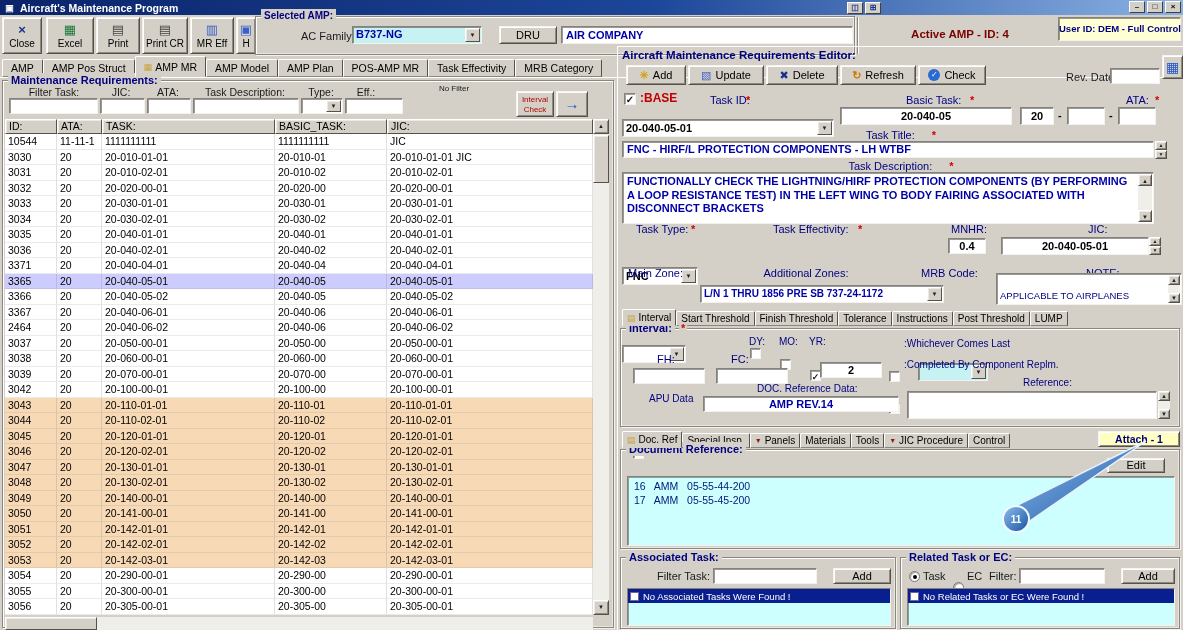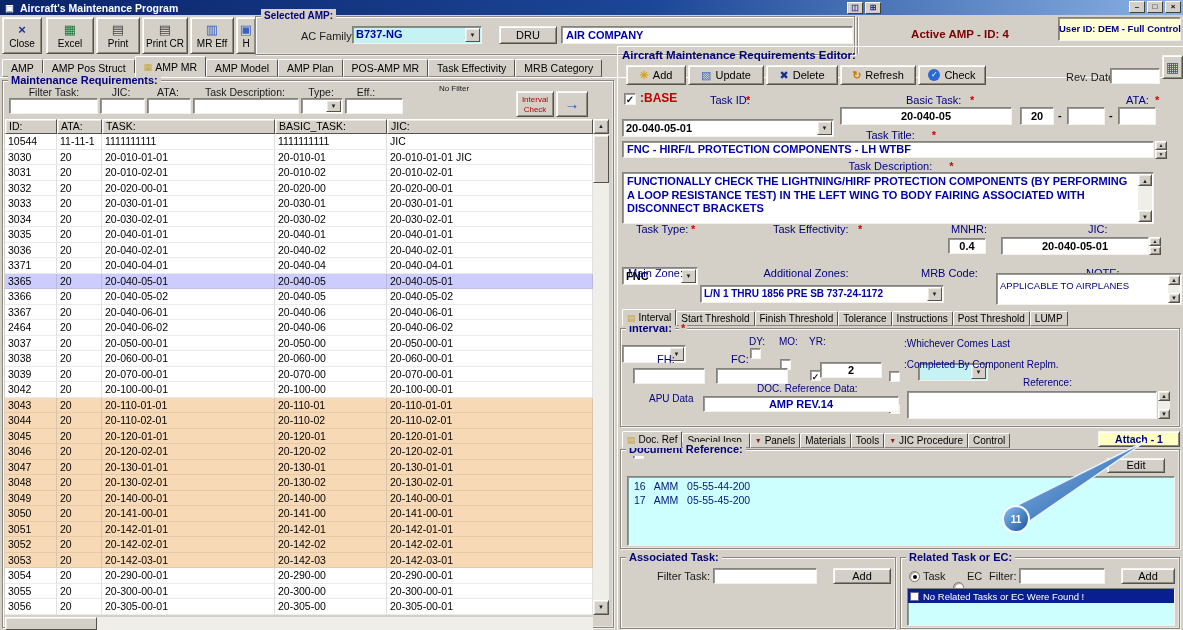--- a/index.html
+++ b/index.html
@@ -532,21 +532,21 @@
       <div class="ddb">
           <span>▼</span>
         </div>
     </div>
     <div class="f3 dd cy a" style="left:300px;top:232px;width:70px;height:18px">
       <div class="ddb">
           <span>▼</span>
         </div>
     </div>
     <div class="f3 a" style="left:378px;top:226px;width:186px;height:32px">
-      <div class="lab" style="font-size:9.5px;line-height:12px;padding:6px 3px;width:160px;white-space:normal">APPLICABLE TO AIRPLANES</div>
+      <div class="lab" style="font-size:9.5px;line-height:12px;padding:16px 3px;width:160px;white-space:normal">APPLICABLE TO AIRPLANES</div>
       <div class="a" style="right:1px;top:1px;width:12px;bottom:1px;background:#f0eee9">
         <div class="sbtn a" style="left:0;top:0;width:12px;height:10px;line-height:9px"><span>▲</span></div>
         <div class="sbtn a" style="left:0;bottom:0;width:12px;height:10px;line-height:9px"><span>▼</span></div>
       </div>
     </div>
 
     <div class="stabs a" style="left:4px;top:262px;height:17px">
       <div class="stab active">
         <span class="ticy">▤</span>
         <span>Interval</span>
@@ -627,20 +627,26 @@
           <div class="docitem">16   AMM   05-55-44-200</div>
           <div class="docitem">17   AMM   05-55-45-200</div>
         </div>
     </div>
 
     <div class="grp a" style="left:2px;top:510px;width:276px;height:72px">
       <span class="glabel">Associated Task:</span>
       <span class="blab a" style="left:36px;top:12px">Filter Task:</span>
       <div class="f3 a" style="left:92px;top:10px;width:104px;height:16px"></div>
       <div class="b3 ctr a" style="left:212px;top:10px;width:58px;height:16px;line-height:14px">Add</div>
+      <div class="cylist a" style="left:6px;top:30px;width:264px;height:38px">
+        <div class="listhead">
+          <span class="sq"></span>
+          <span>No Associated Tasks Were Found !</span>
+        </div>
+      </div>
     </div>
 
     <div class="grp a" style="left:282px;top:510px;width:280px;height:72px">
       <span class="glabel">Related Task or EC:</span>
       <div class="rad on a" style="left:8px;top:13px"></div>
       <span class="blab a" style="left:22px;top:12px">Task</span>
       <div class="rad a" style="left:52px;top:13px"></div>
       <span class="blab a" style="left:66px;top:12px">EC</span>
       <span class="blab a" style="left:88px;top:12px">Filter:</span>
       <div class="f3 a" style="left:118px;top:10px;width:86px;height:16px"></div>

